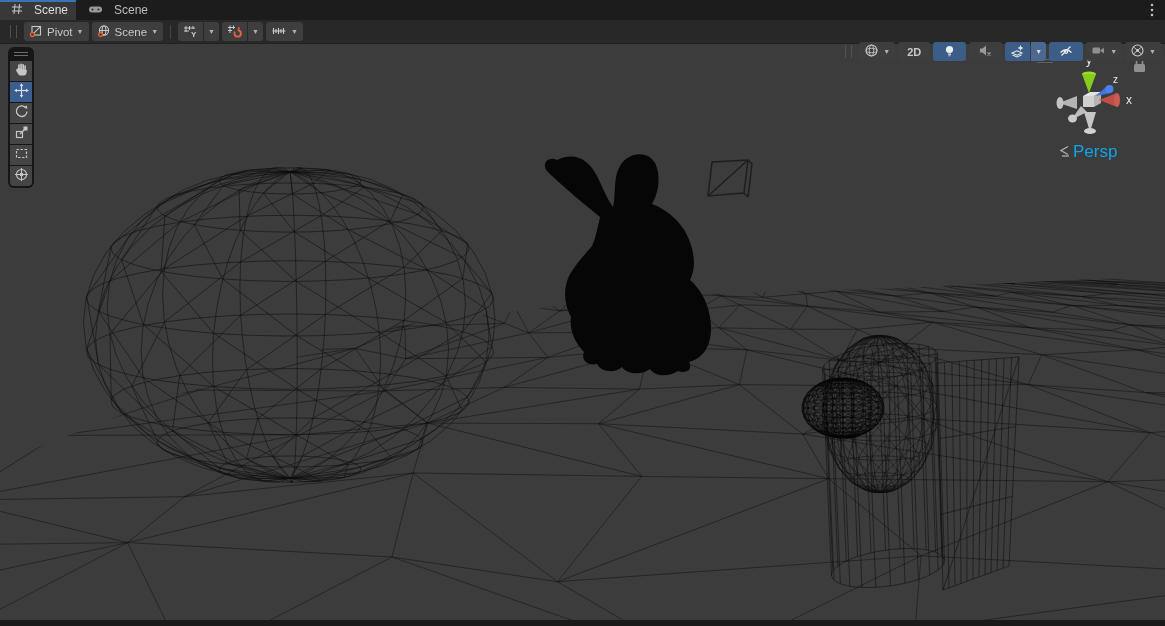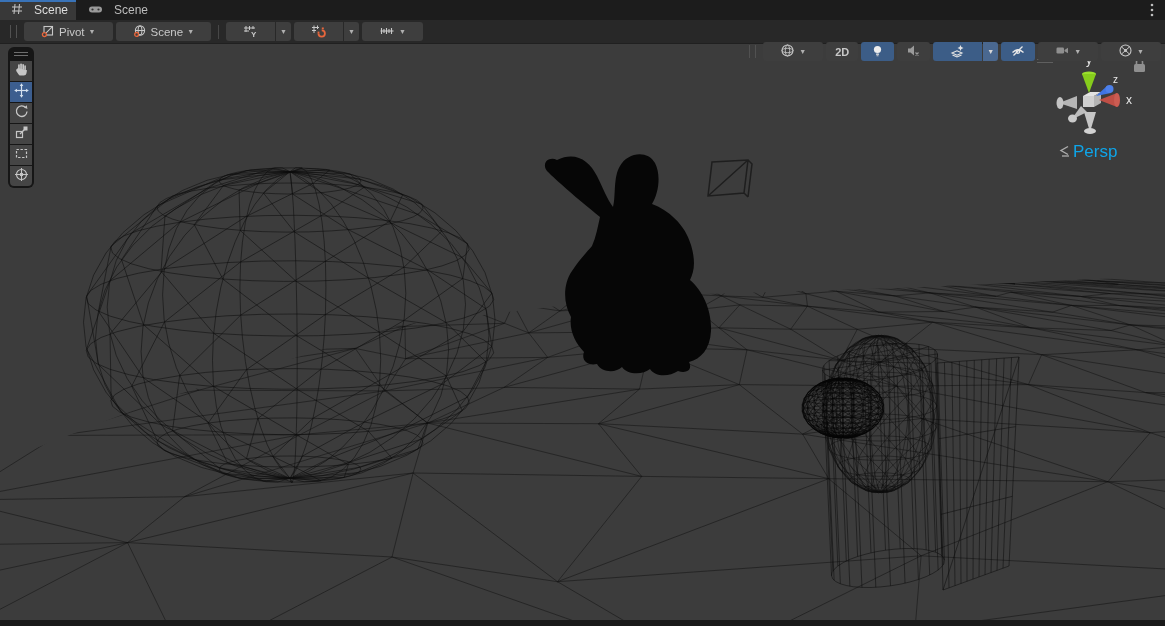--- a/index.html
+++ b/index.html
@@ -16,21 +16,21 @@
   .kebab{position:absolute;right:6px;top:2px;width:14px;height:16px;display:flex;
     align-items:center;justify-content:center;}
   
   .toolbar{position:absolute;left:0;top:20px;width:100%;height:24px;background:#282828;
     z-index:30;display:flex;align-items:center;justify-content:space-between;
     border-bottom:1px solid #202020;box-sizing:border-box;}
   .tgroup{display:flex;align-items:center;gap:3px;}
   .tgroup.left{margin-left:6px;} .tgroup.right{margin-right:4px;margin-top:40px;}
   .drag-dots{width:5px;height:13px;border-left:1px solid #515151;border-right:1px solid #515151;margin:0 4px;}
   .tbtn{height:19px;background:#3e3e3e;border-radius:3px;display:flex;align-items:center;
-    gap:4px;padding:0 17px;color:#c8c8c8;font-size:11.5px;cursor:default;}
+    gap:4px;padding:0 5px;color:#c8c8c8;font-size:11.5px;cursor:default;}
   .tbtn.blue{background:#3c5d87;}
   .tbtn .arrow{font-size:7px;color:#b0b0b0;line-height:1;}
   .tbtn.arrow-only{padding:0 4px;}
   .tsep{width:1px;height:14px;background:#474747;margin:0 4px;}
   .btn-pair{display:flex;gap:1px;}
   .btn-pair .tbtn{border-radius:0;}
   .btn-pair .tbtn:first-child{border-radius:3px 0 0 3px;}
   .btn-pair .tbtn:last-child{border-radius:0 3px 3px 0;}
   
   .viewport{position:absolute;left:0;top:44px;width:1165px;height:576px;background:#3c3c3c;}

